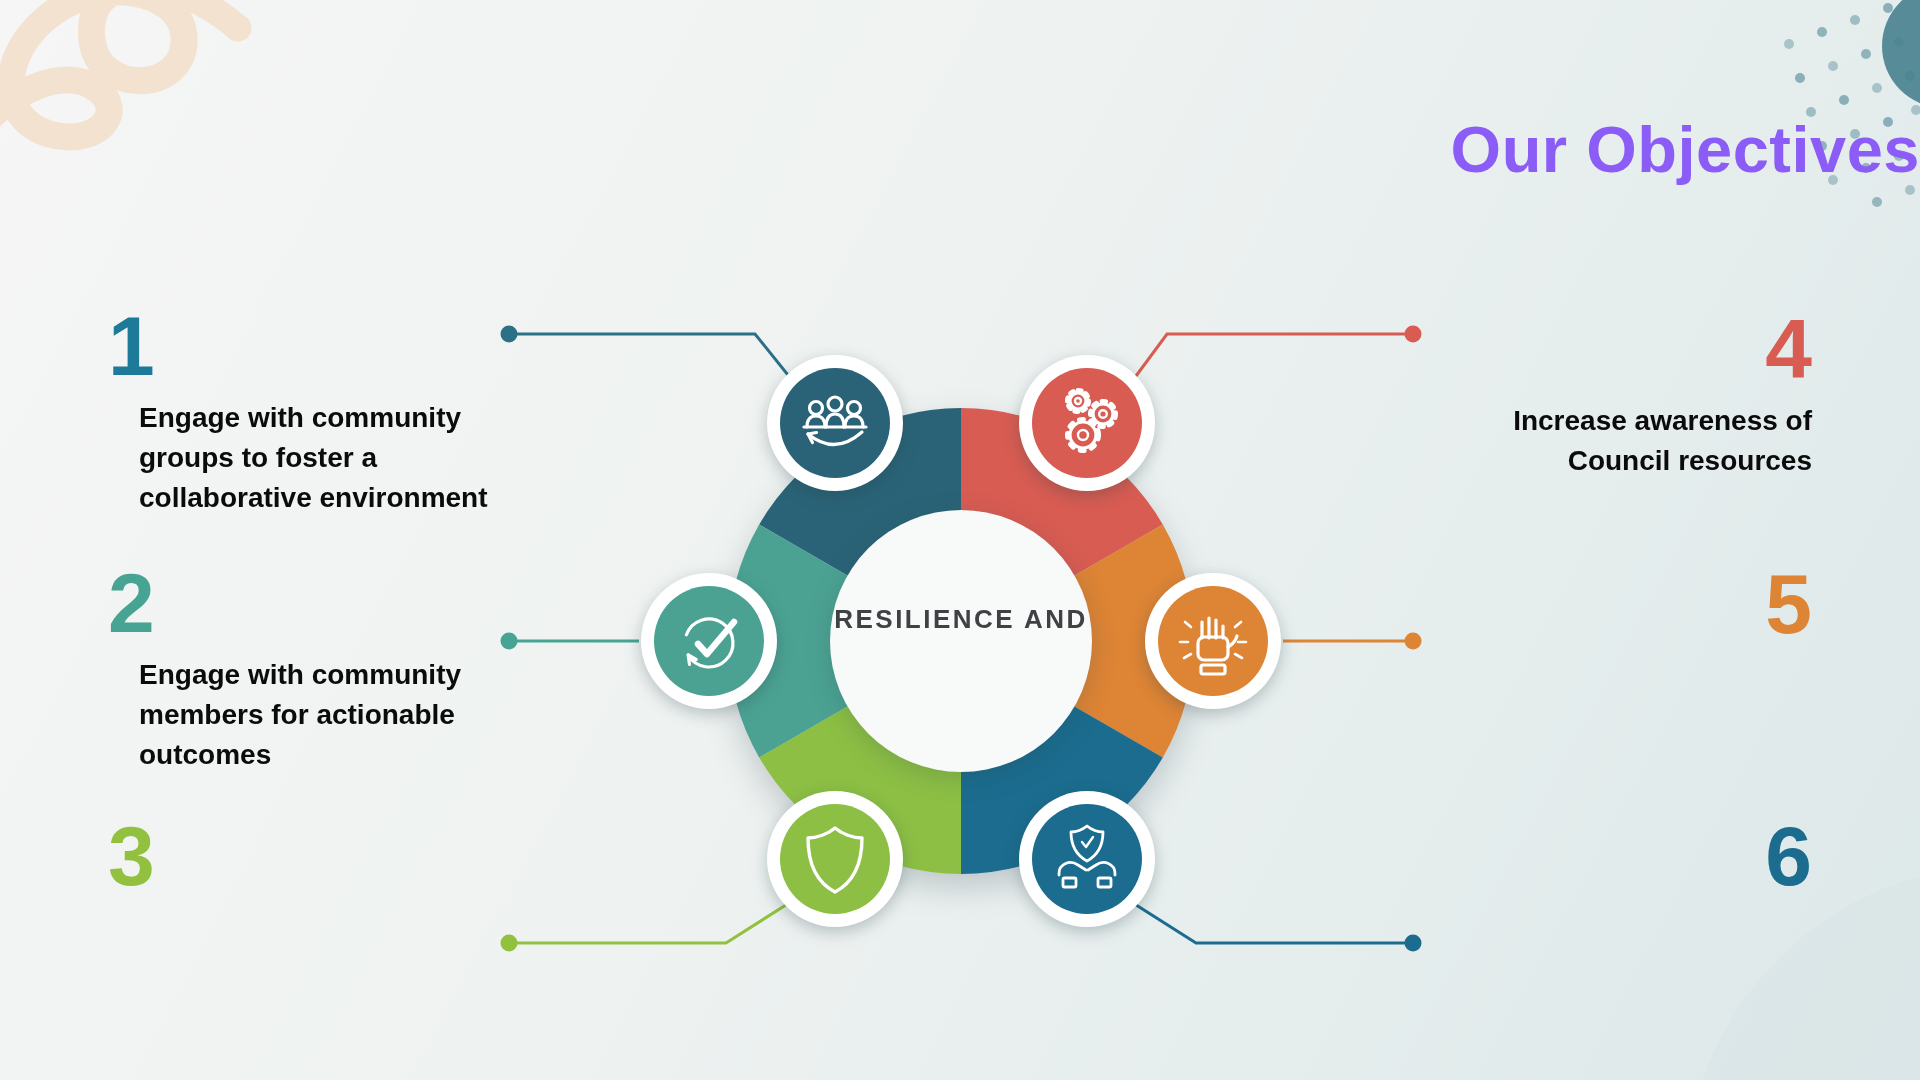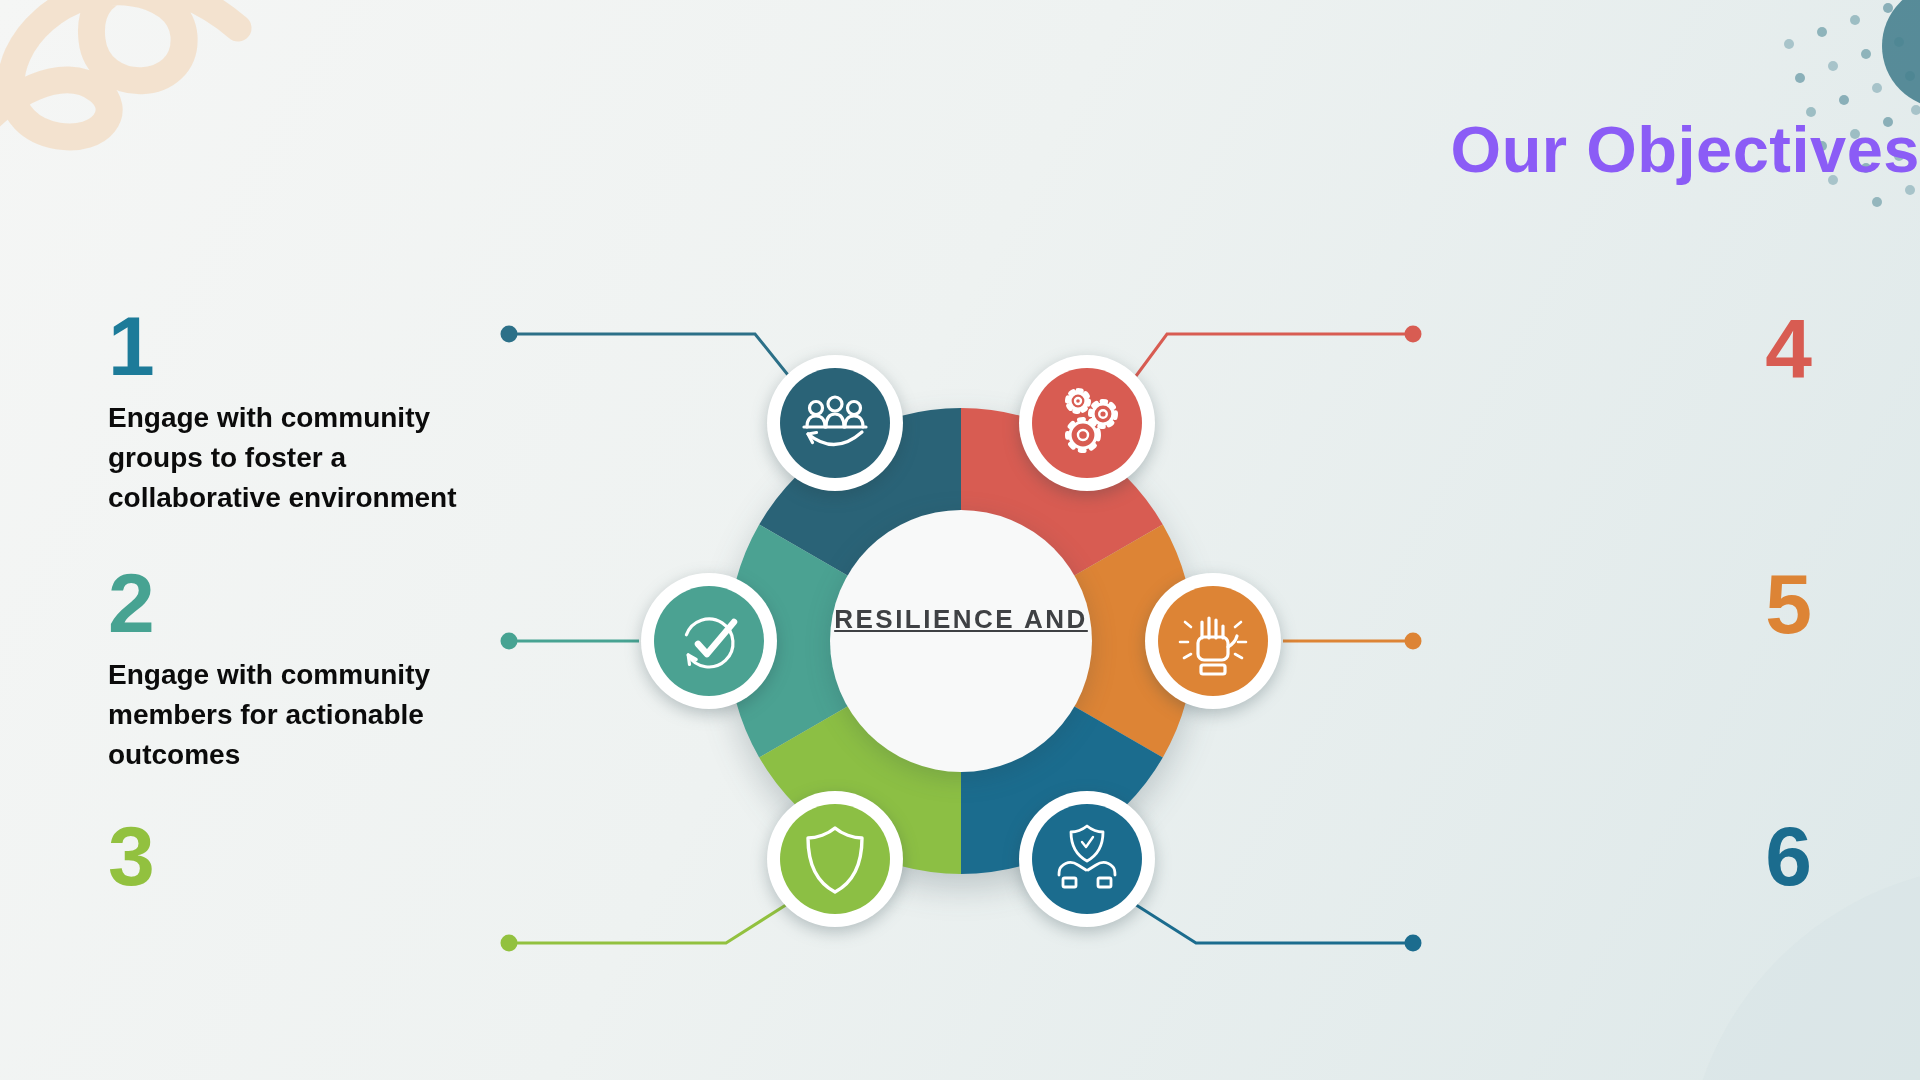--- a/index.html
+++ b/index.html
@@ -9,27 +9,27 @@
     background:linear-gradient(118deg,#f5f6f5 0%,#eef2f1 45%,#dde8e9 100%);
   }
   .stage{position:relative;width:1920px;height:1080px;}
   .bg-svg,.diagram-svg{position:absolute;left:0;top:0;width:1920px;height:1080px;}
   .page-title{
     position:absolute;top:112px;left:0;width:100%;text-align:right;
     font-size:65px;font-weight:700;color:#8b5cf6;letter-spacing:.5px;
   }
   .obj{position:absolute;width:440px;}
   .obj .num{font-size:84px;line-height:84px;font-weight:700;}
-  .obj .txt{margin-top:10px;font-size:28px;line-height:40px;font-weight:700;color:#0b0b0b;white-space:pre-line;}
+  .obj .txt{margin-top:10px;font-size:28px;line-height:40px;font-weight:700;color:#0b0b0b;white-space:pre-line;margin-left:31px;}
   .obj.left{left:108px;text-align:left;}
   .obj.right{right:108px;text-align:right;}
   .b1{top:304px}.b2{top:561px}.b3{top:814px}.b4{top:307px}.b5{top:562px}.b6{top:814px}
   .center-label{
     position:absolute;left:751px;top:601px;width:420px;text-align:center;
-    font-size:26px;font-weight:700;letter-spacing:2.5px;line-height:37px;text-decoration:underline;
+    font-size:26px;font-weight:700;letter-spacing:2.5px;line-height:37px;
   }
   .ring{filter:drop-shadow(0 14px 16px rgba(35,60,70,.22));}
   .badge-outer{filter:drop-shadow(0 5px 8px rgba(35,60,70,.28));}
   .center-disc{filter:drop-shadow(0 6px 12px rgba(35,60,70,.20));}
   .connector{stroke-width:3;}
   .connector polyline{fill:none;}
   .glyph{stroke:#fff;fill:none;stroke-width:3.2;stroke-linecap:round;stroke-linejoin:round;}
 </style>
 </head>
 <body>
@@ -198,20 +198,22 @@
     <div class="num" style="color: rgb(71, 163, 146);">2</div>
     <div class="txt">Engage with community
 members for actionable
 outcomes</div>
   </div>
   <div class="obj left b3">
     <div class="num" style="color: rgb(146, 193, 63);">3</div>
   </div>
   <div class="obj right b4">
     <div class="num" style="color: rgb(216, 92, 82);">4</div>
+    <div class="txt">Increase awareness of
+Council resources</div>
   </div>
   <div class="obj right b5">
     <div class="num" style="color: rgb(221, 132, 53);">5</div>
   </div>
   <div class="obj right b6">
     <div class="num" style="color: rgb(27, 108, 142);">6</div>
   </div>
 
 </div>
 

